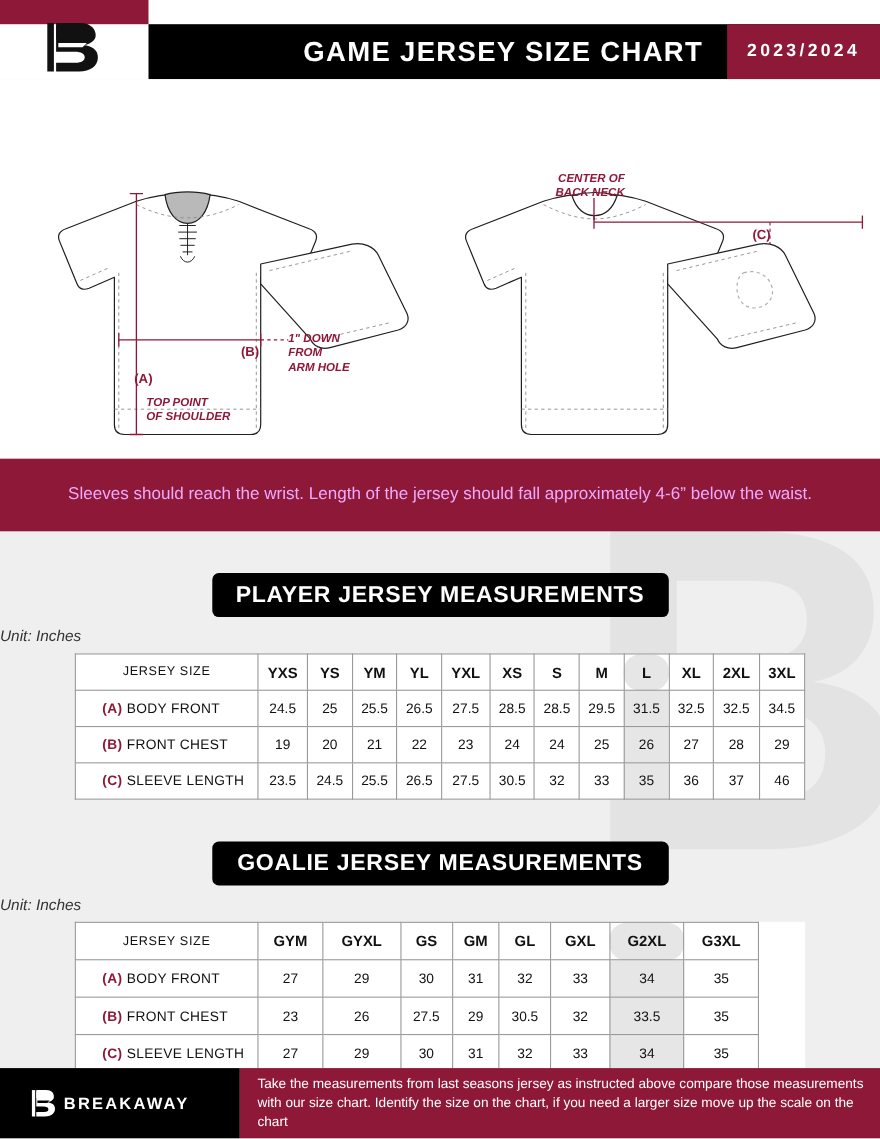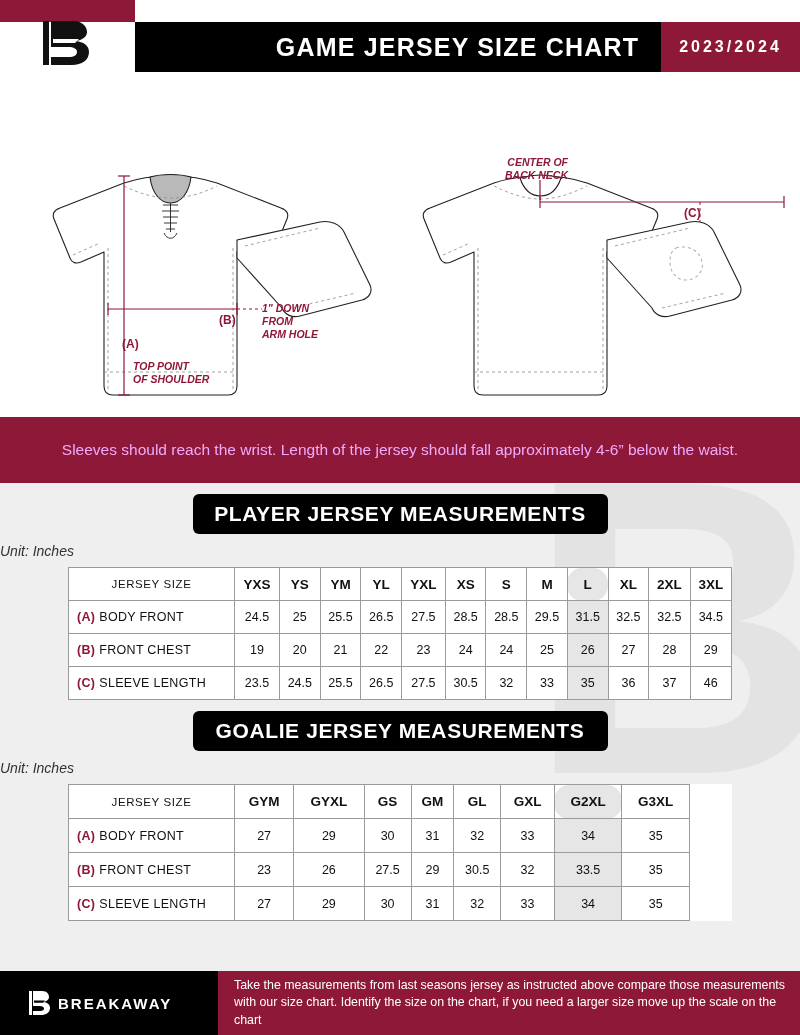--- a/index.html
+++ b/index.html
@@ -54,37 +54,37 @@
   
   .note {
     position:relative; z-index:2; background:#8e1838; color:#f0abfc;
     height:66px; display:flex; align-items:center; justify-content:center;
     text-align:center; font-size:15.5px; line-height:1.4; padding:0 60px;
   }
 
   
   .sec { position:relative; z-index:2; }
   .pill {
-    margin:11px auto 0; width:415px; height:40px; background:#000; color:#fff;
+    margin:38px auto 0; width:415px; height:40px; background:#000; color:#fff;
     border-radius:6px; display:flex; align-items:center; justify-content:center;
     font-size:21px; font-weight:bold; letter-spacing:0.6px;
   }
   .unit {
     font-style:italic; font-size:14px; color:#333; margin:9px 0 8px;
   }
 
   
   table { border-collapse:collapse; margin:0 auto; background:#fff; }
   td, th { border:1px solid #9a9a9a; font-size:12.5px; text-align:center; color:#111; }
   .tbl-player { width:664px; }
   .tbl-player th, .tbl-player td { height:33px; }
   .tbl-goalie { width:664px; }
   .tbl-goalie th, .tbl-goalie td { height:34px; }
   .rowhead {
-    text-align:left; padding-left:8px; white-space:nowrap; font-size:12.5px;
+    text-align:left; padding-left:24px; white-space:nowrap; font-size:12.5px;
     letter-spacing:0.3px;
   }
   .rowhead .tag { color:#8e1838; font-weight:bold; margin-right:4px; }
   .colhead { font-weight:bold; font-size:13.5px;border-radius:15px; }
   .corner { font-weight:normal; font-size:11.5px; letter-spacing:0.6px; }
   .hl { background:#e6e6e6; }
   .blank { border:none; background:transparent; }
 
   
   .footer {

